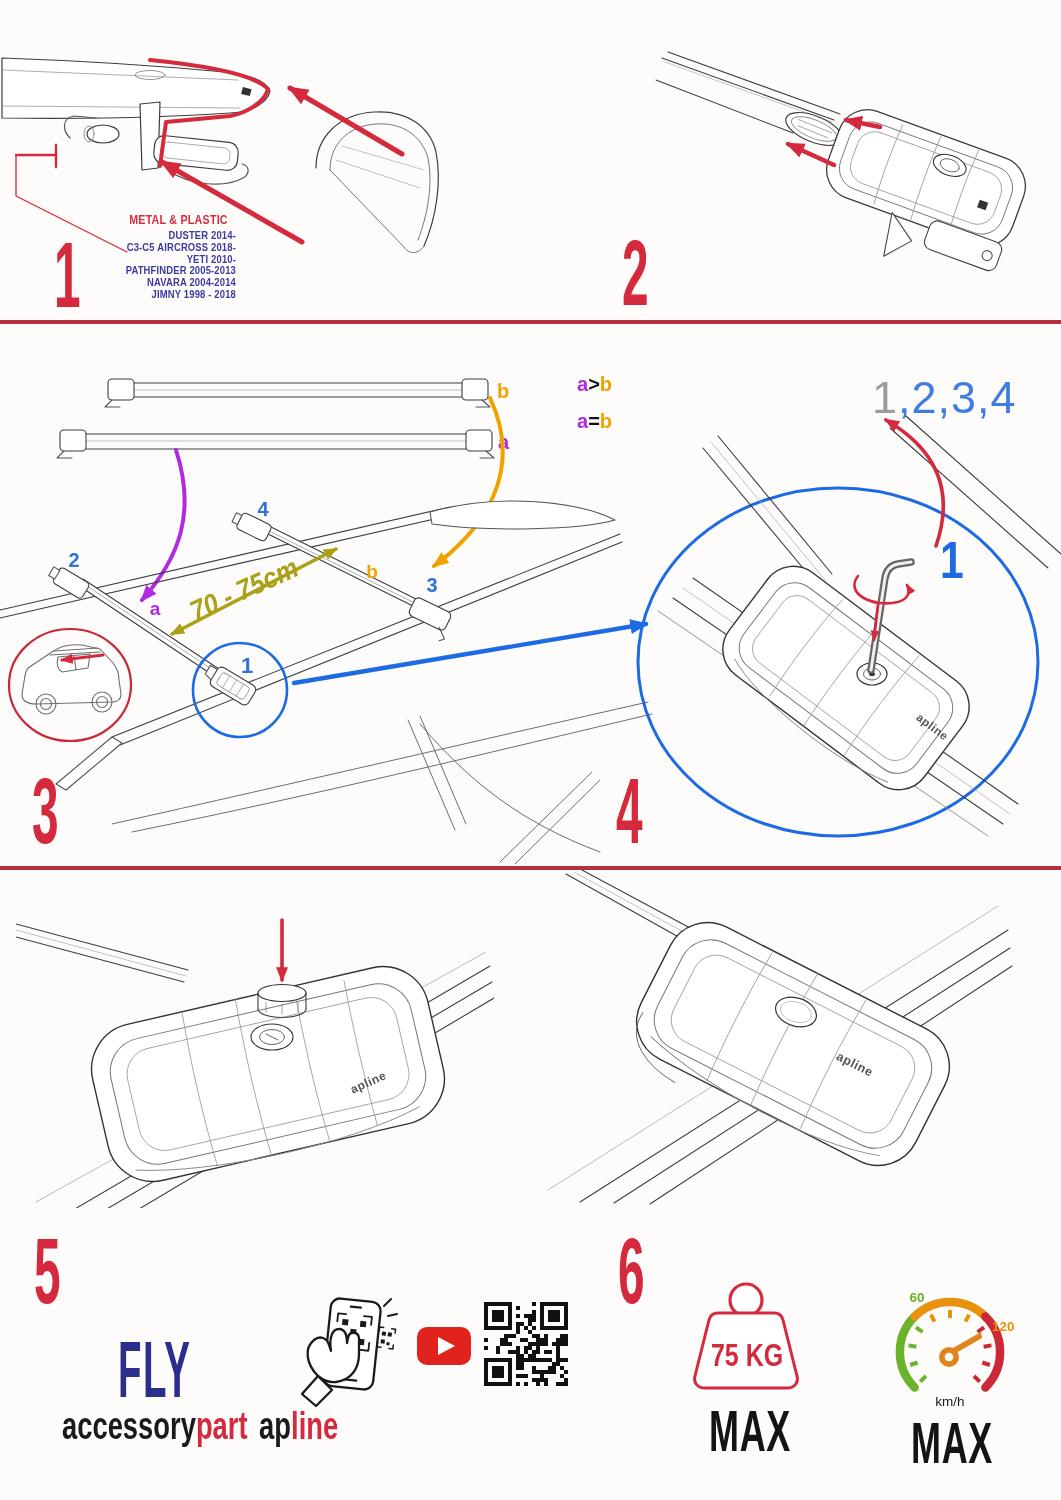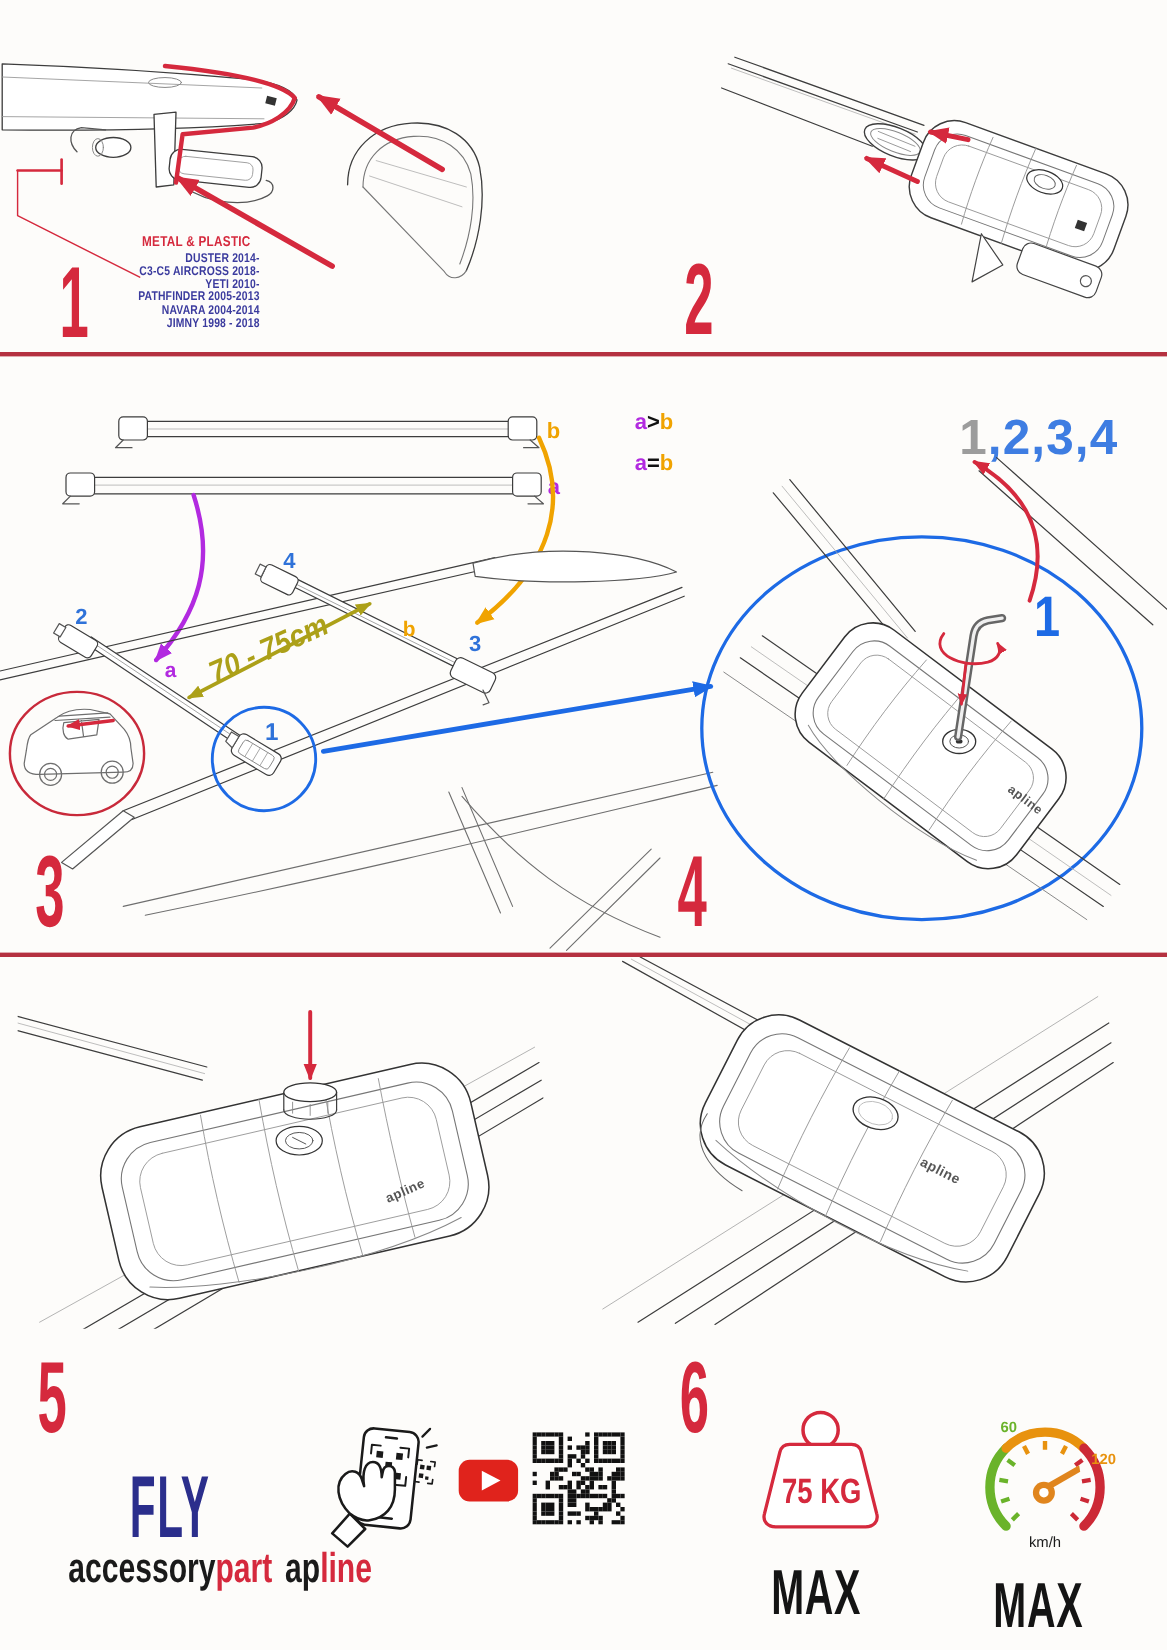--- a/index.html
+++ b/index.html
@@ -12,30 +12,30 @@
   .divider{position:absolute;left:0;width:1061px;height:4px;background:#b53140;}
   
   .mat-block{position:absolute;left:58px;top:212px;width:178px;text-align:right;
              transform:scaleX(0.82);transform-origin:right top;font-weight:700;}
   .mat-title{display:block;color:#d5293d;font-size:13px;padding-right:10px;margin-bottom:3px;letter-spacing:.3px;}
   .mat-list{list-style:none;margin:0;padding:0;color:#3b3b9e;font-size:11.5px;line-height:11.8px;letter-spacing:.2px;}
   
   .legend{position:absolute;left:577px;top:366px;font-weight:700;font-size:20px;line-height:37px;}
   .legend .pa{color:#b22ae0}.legend .op{color:#111}.legend .pb{color:#f0a300}
   
-  .seq{position:absolute;left:872px;top:372px;font-weight:700;font-size:45px;letter-spacing:1px;}
+  .seq{position:absolute;left:872px;top:372px;font-weight:400;font-size:45px;letter-spacing:1px;}
   .seq .g{color:#9c9c9c}.seq .b{color:#3e7de2}
   
   .fly{position:absolute;left:118px;top:1330px;font-weight:700;font-size:80px;color:#2b2e8c;
        transform:scaleX(0.48);transform-origin:left top;letter-spacing:3px;line-height:1;}
   .brandline{position:absolute;left:62px;top:1404px;font-weight:700;font-size:38px;color:#1a1a1a;
        transform:scaleX(0.72);transform-origin:left top;letter-spacing:0;line-height:1.2;}
   .brandline .red{color:#d5293d}
   .brandline .gap{display:inline-block;width:16px;}
-  .max-label{position:absolute;width:140px;text-align:left;font-weight:700;font-size:58px;color:#141414;line-height:1;margin-top:17px;}
+  .max-label{position:absolute;width:140px;text-align:right;font-weight:700;font-size:58px;color:#141414;line-height:1;}
   .max-label span{display:inline-block;transform:scaleX(0.62);transform-origin:center top;letter-spacing:1px;}
 </style>
 </head>
 <body>
 
 <div class="page">
 
   <svg width="0" height="0" style="position:absolute" aria-hidden="true">
     <defs>
       <marker id="mr" viewBox="0 0 10 8" refX="8.5" refY="4" markerWidth="4.2" markerHeight="3.6" orient="auto-start-reverse" markerUnits="strokeWidth">

